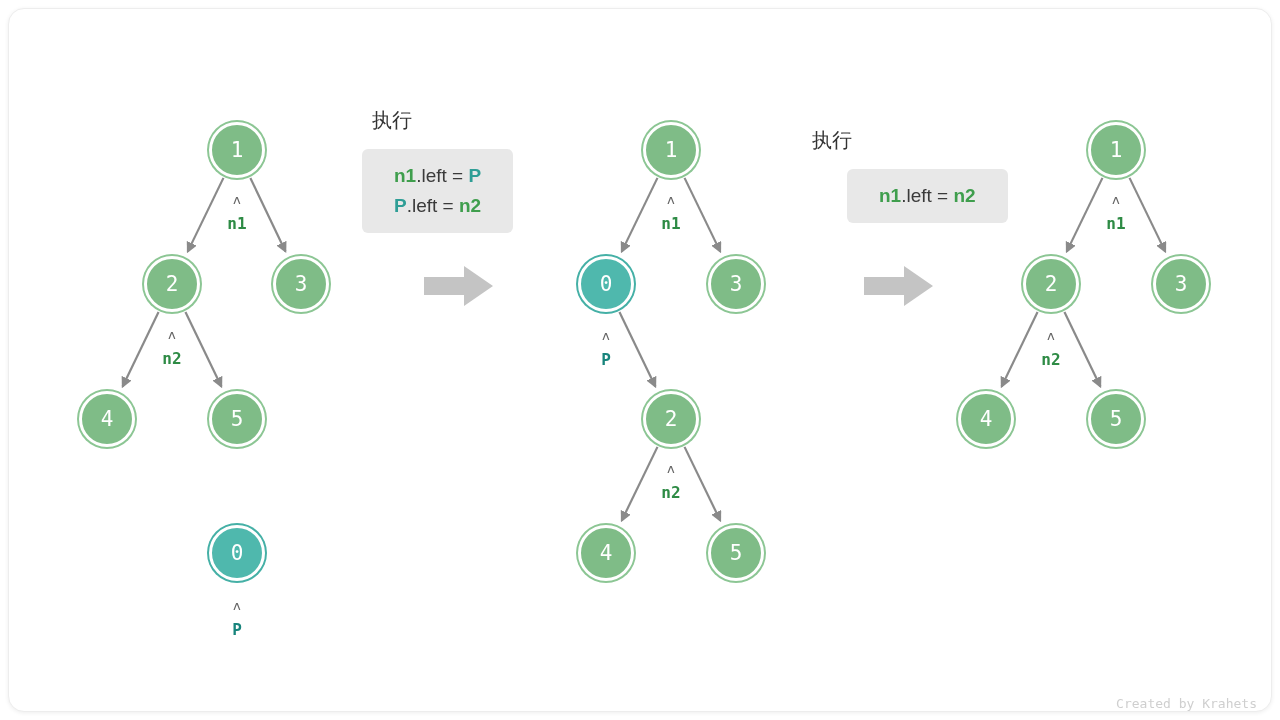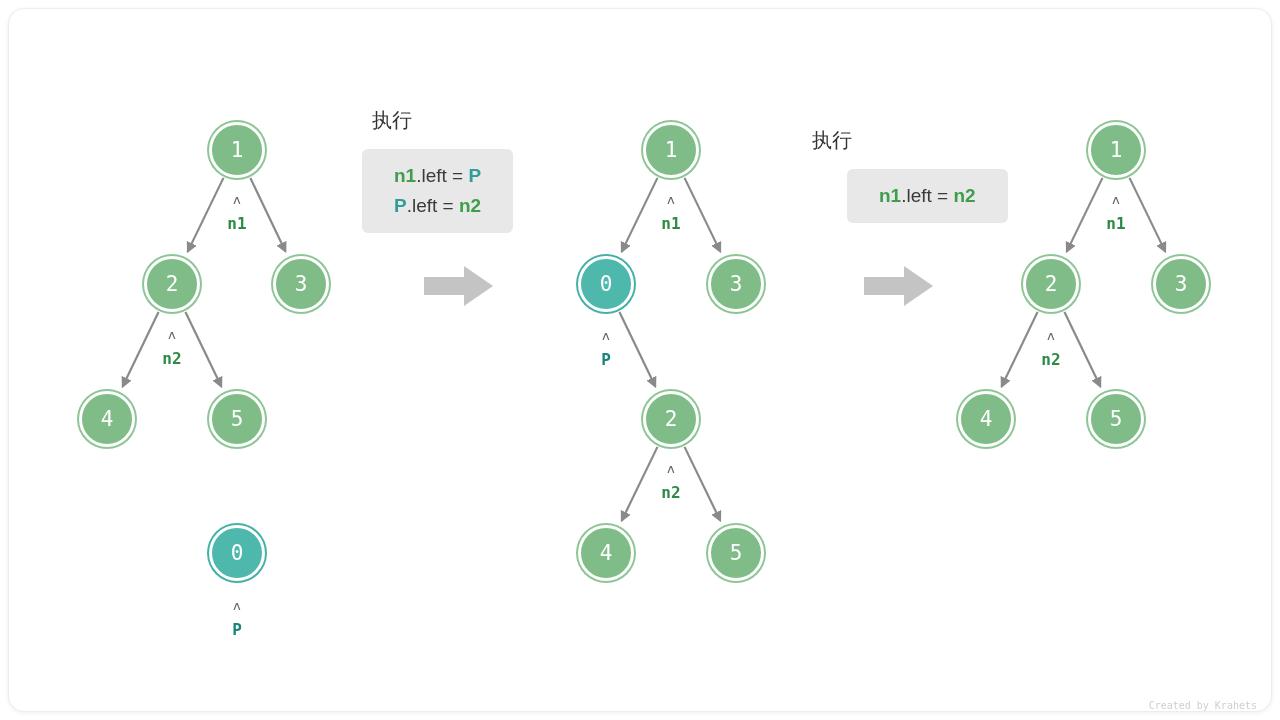--- a/index.html
+++ b/index.html
@@ -71,21 +71,21 @@
     color: #3a3a3a;
     white-space: pre;
   }
   .code-box .v-green { color: #3f9e4d; font-weight: bold; }
   .code-box .v-teal  { color: #2f9e96; font-weight: bold; }
 
   .footer {
     position: absolute;
     right: 32px; bottom: 18px;
     font-family: "DejaVu Sans Mono", monospace;
-    font-size: 10px;
+    font-size: 13px;
     color: #cfcfcf;
   }
 </style>
 </head>
 <body>
 
 <div id="card">
   <div id="canvas">
 
     <svg class="layer">

